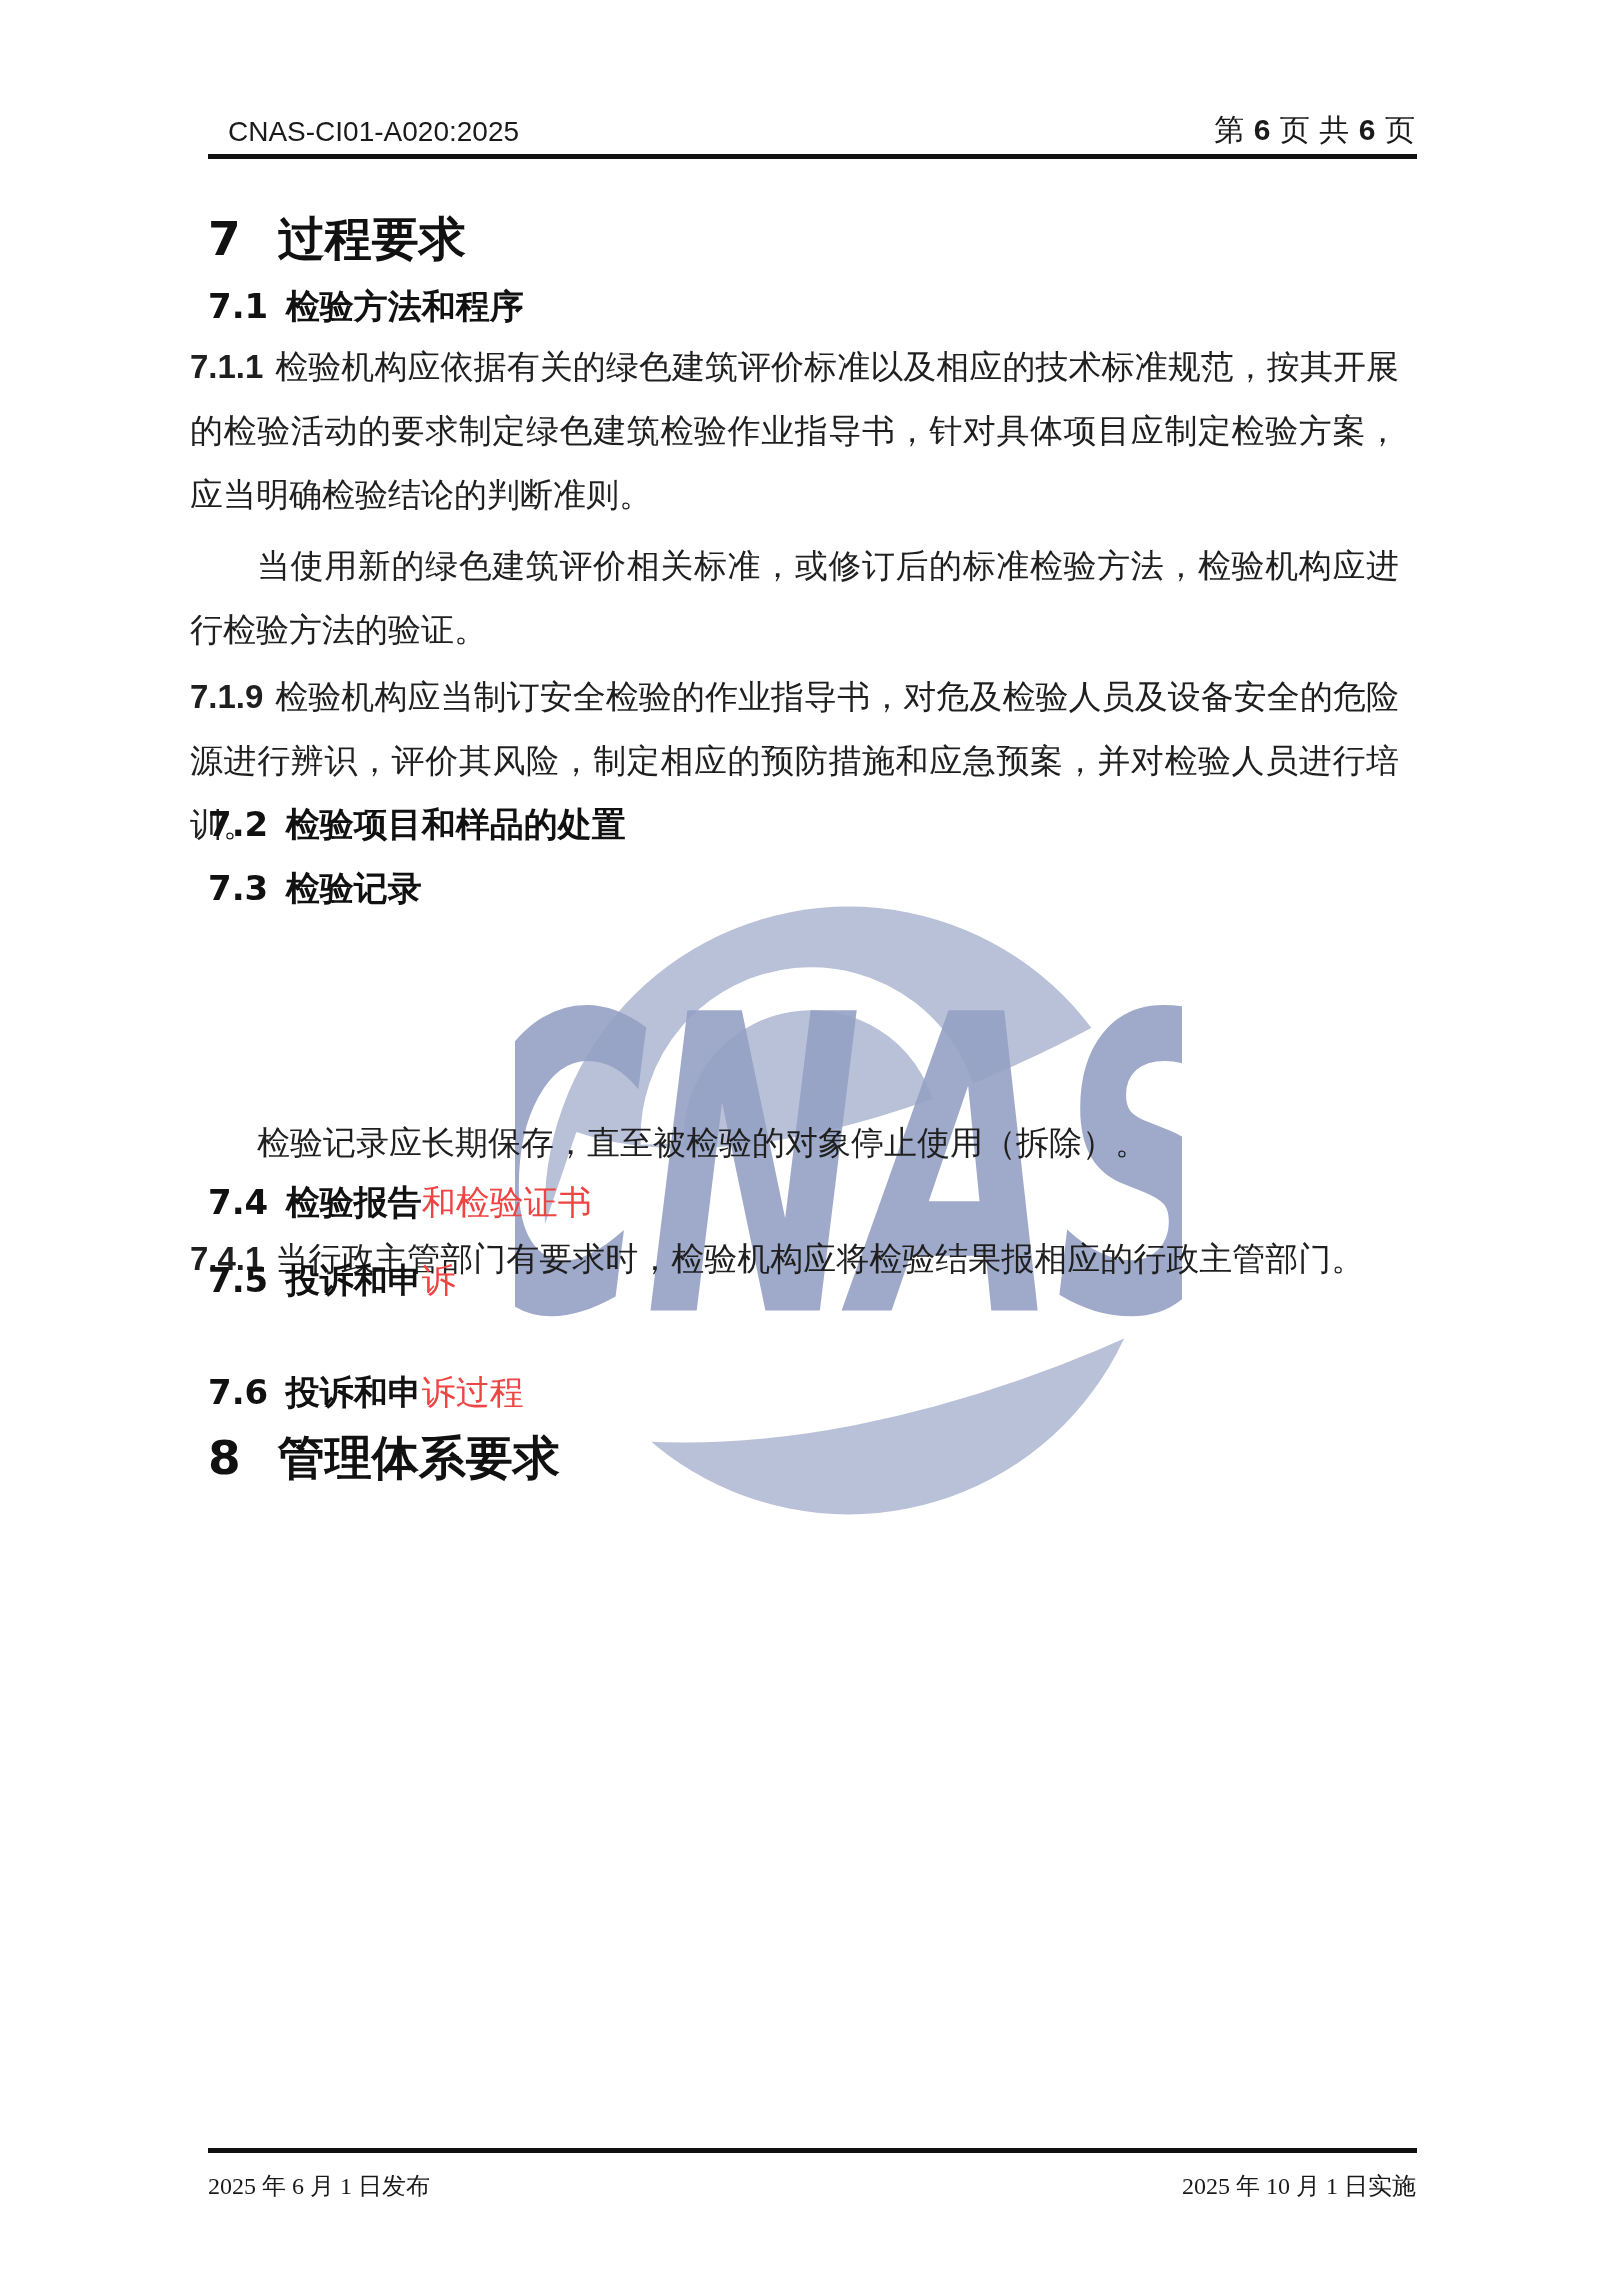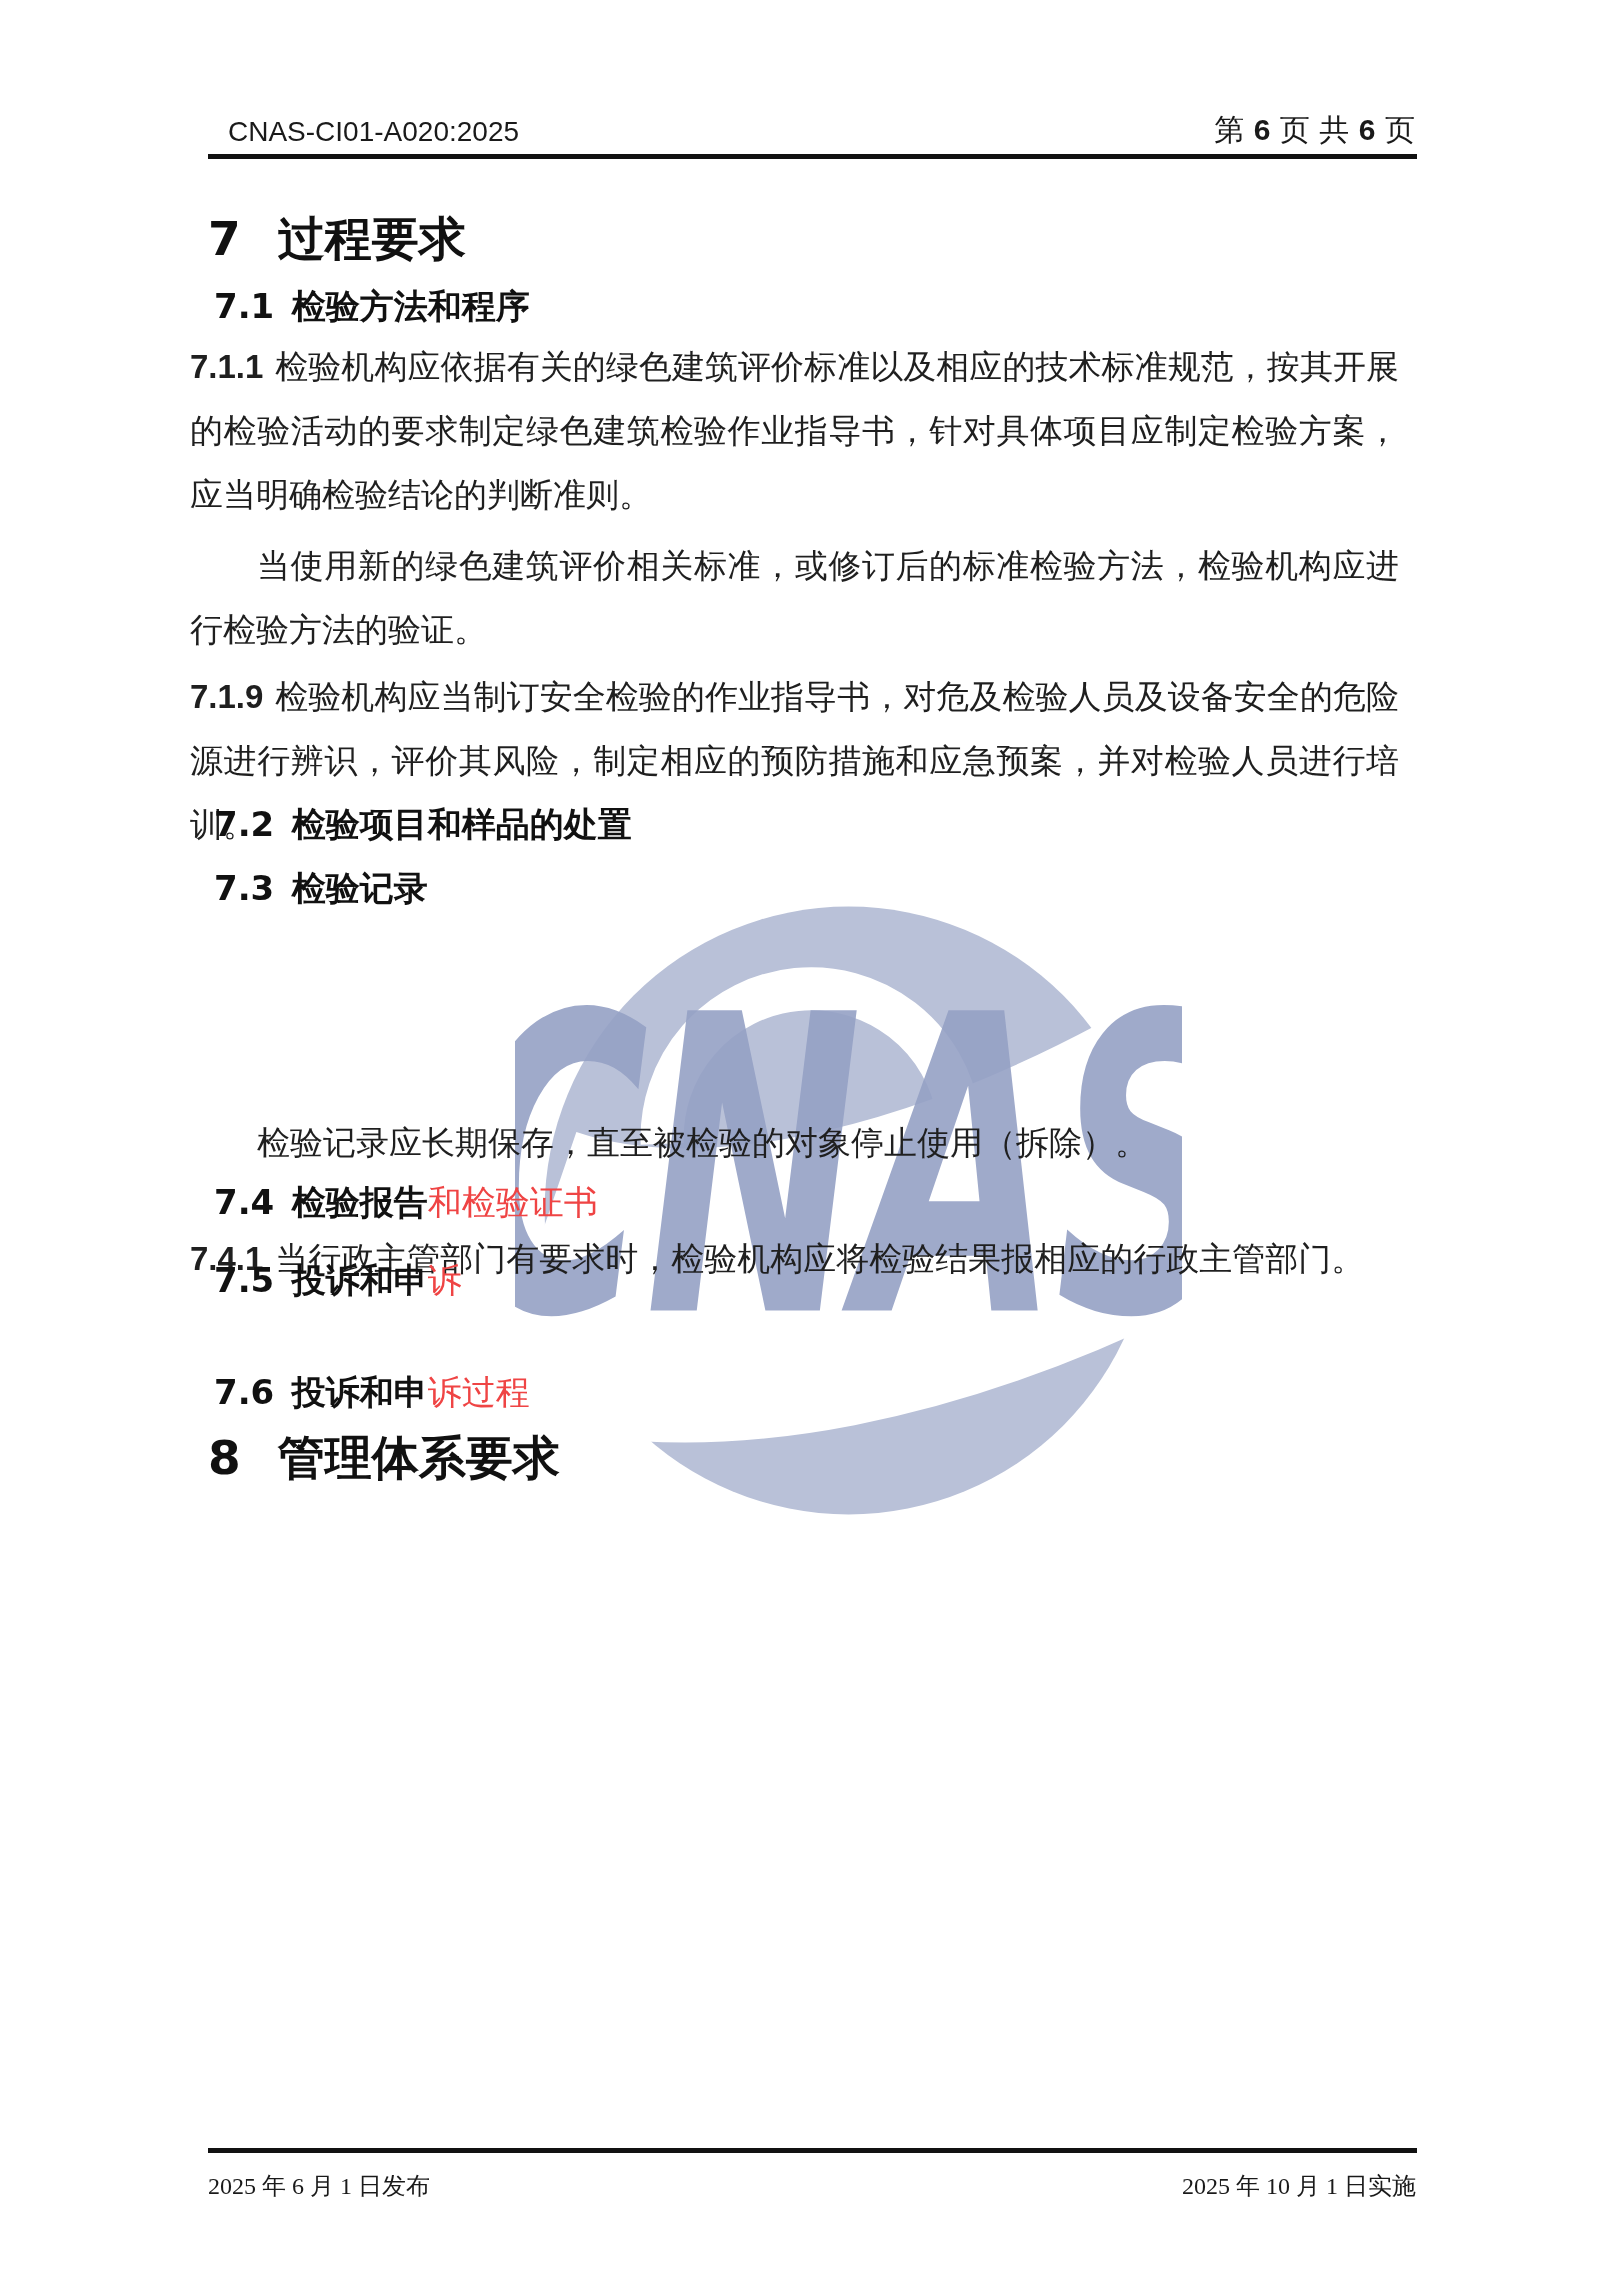--- a/index.html
+++ b/index.html
@@ -41,21 +41,21 @@
   
   .h-big{
     left:208px;width:1209px;
     font-family:"DejaVu Sans","Liberation Sans",sans-serif;
     font-weight:bold;font-size:47px;line-height:53px;color:#111;
   }
   .h-big .h-num{display:inline-block;margin-right:37px;}
   .h-sub{
     left:208px;width:1209px;
     font-family:"DejaVu Sans","Liberation Sans",sans-serif;
-    font-weight:bold;font-size:34px;line-height:41px;color:#111;margin-left:6px;
+    font-weight:bold;font-size:34px;line-height:41px;color:#111;
   }
   .h-sub .h-num{display:inline-block;margin-right:17.6px;}
   .h-gray{font-weight:normal;color:#ef4444;}
   
   .para{
     left:190px;width:1209px;
     font-size:33px;line-height:64px;
     text-align:justify;
     color:#1f1f1f;
   }

